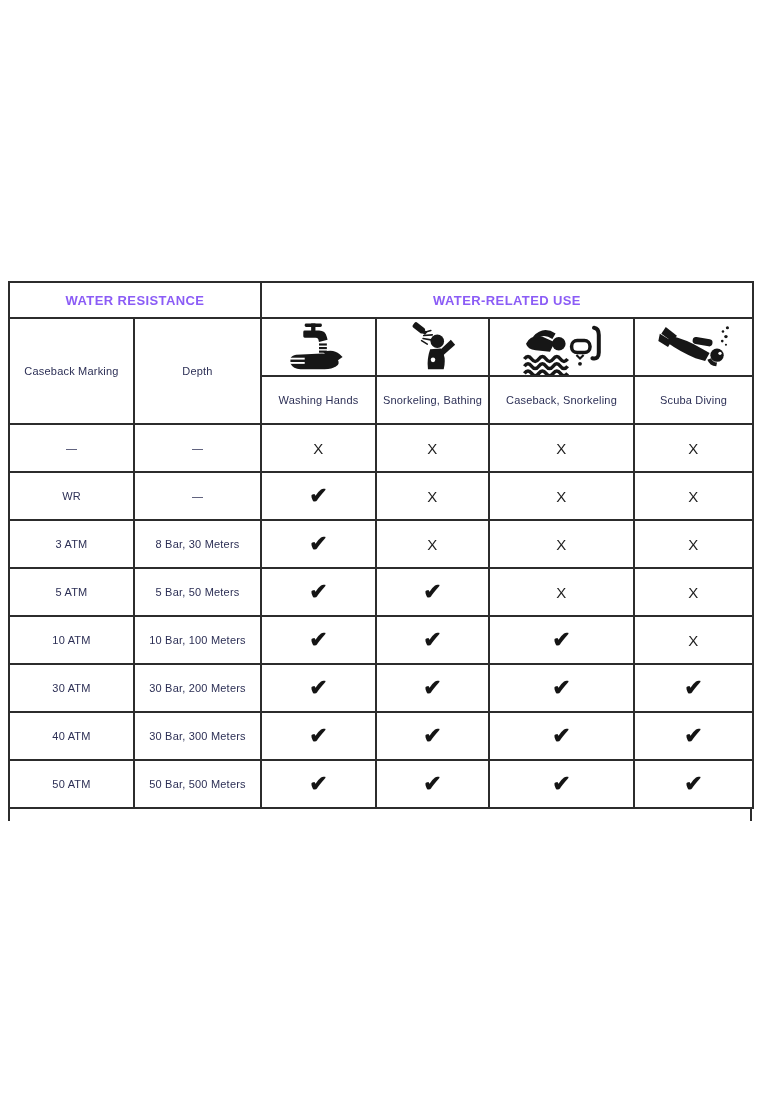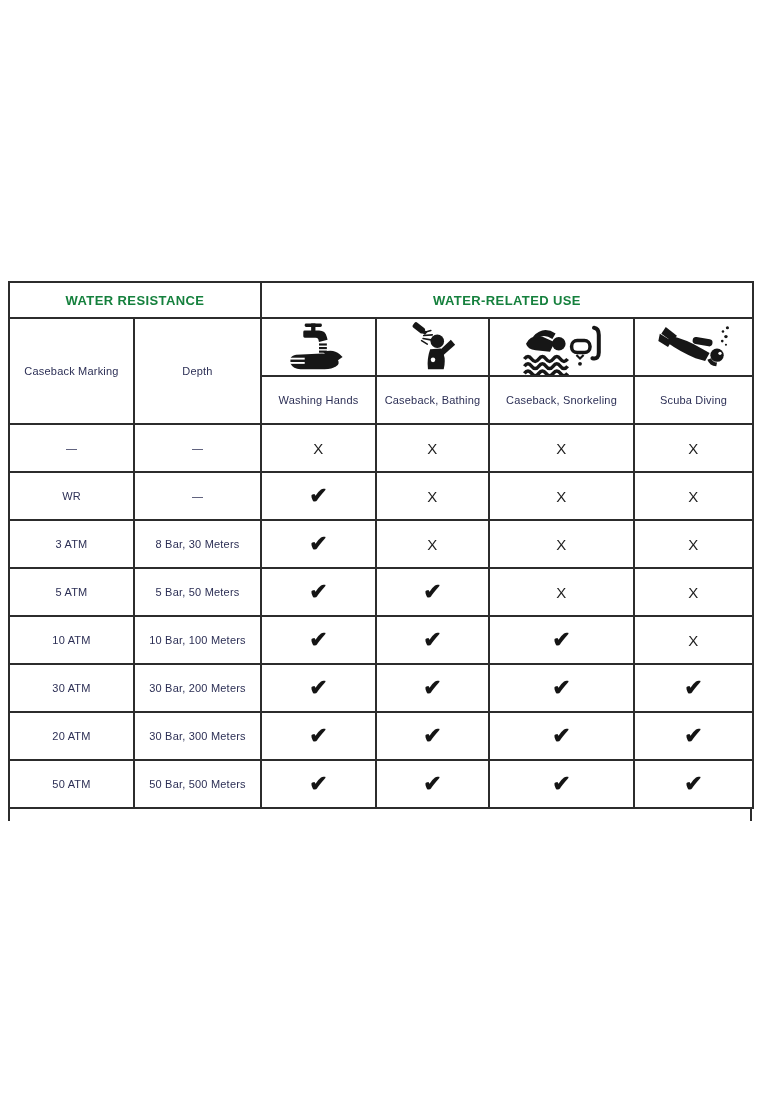--- a/index.html
+++ b/index.html
@@ -8,21 +8,21 @@
     font-family:"Liberation Sans",sans-serif;
   }
   .table-wrap{position:absolute;left:8px;top:281px;width:744px;}
   table{border-collapse:collapse;width:744px;table-layout:fixed;}
   th,td{border:2px solid #2c2c2c;background:#ffffff;text-align:center;vertical-align:middle;padding:0;}
   tr.group-row{height:36px;}
   tr.icon-row{height:56px;}
   tr.label-row{height:48px;}
   tbody tr{height:48px;}
   .group-head{
-    font-size:13px;font-weight:bold;color:#15803d;letter-spacing:.4px;
+    font-size:13px;font-weight:bold;color:#8b5cf6;letter-spacing:.4px;
   }
   .sub-head,.col-label,.cell-text{
     font-size:11px;font-weight:400;color:#2c2f55;letter-spacing:.2px;
   }
   .mark-check{font-size:22px;font-weight:bold;color:#141414;line-height:1;}
   .mark-x{font-size:15px;font-weight:500;color:#1e1e1e;line-height:1;letter-spacing:.5px;}
   .icon-cell svg{display:block;margin:0 auto;}
   .crop-stub{
     height:12px;width:744px;box-sizing:border-box;
     border-left:2px solid #2c2c2c;border-right:2px solid #2c2c2c;
@@ -124,21 +124,21 @@
                 <circle cx="89" cy="14" r="1.7"></circle>
                 <circle cx="95" cy="9" r="2.1"></circle>
                 <circle cx="93" cy="32" r="1.4"></circle>
               </g>
               <circle cx="85" cy="43.5" r="2.2" fill="#ffffff"></circle>
             </svg>
           </th>
         </tr>
         <tr class="label-row">
           <th class="col-label">Washing Hands</th>
-          <th class="col-label">Caseback, Bathing</th>
+          <th class="col-label">Snorkeling, Bathing</th>
           <th class="col-label">Caseback, Snorkeling</th>
           <th class="col-label">Scuba Diving</th>
         </tr>
       </thead>
       <tbody>
           <tr>
             <td class="cell-text">—</td>
             <td class="cell-text">—</td>
             <td class="mark-x">X</td>
             <td class="mark-x">X</td>
@@ -179,21 +179,21 @@
           </tr>
           <tr>
             <td class="cell-text">30 ATM</td>
             <td class="cell-text">30 Bar, 200 Meters</td>
             <td class="mark-check">✔</td>
             <td class="mark-check">✔</td>
             <td class="mark-check">✔</td>
             <td class="mark-check">✔</td>
           </tr>
           <tr>
-            <td class="cell-text">20 ATM</td>
+            <td class="cell-text">40 ATM</td>
             <td class="cell-text">30 Bar, 300 Meters</td>
             <td class="mark-check">✔</td>
             <td class="mark-check">✔</td>
             <td class="mark-check">✔</td>
             <td class="mark-check">✔</td>
           </tr>
           <tr>
             <td class="cell-text">50 ATM</td>
             <td class="cell-text">50 Bar, 500 Meters</td>
             <td class="mark-check">✔</td>

